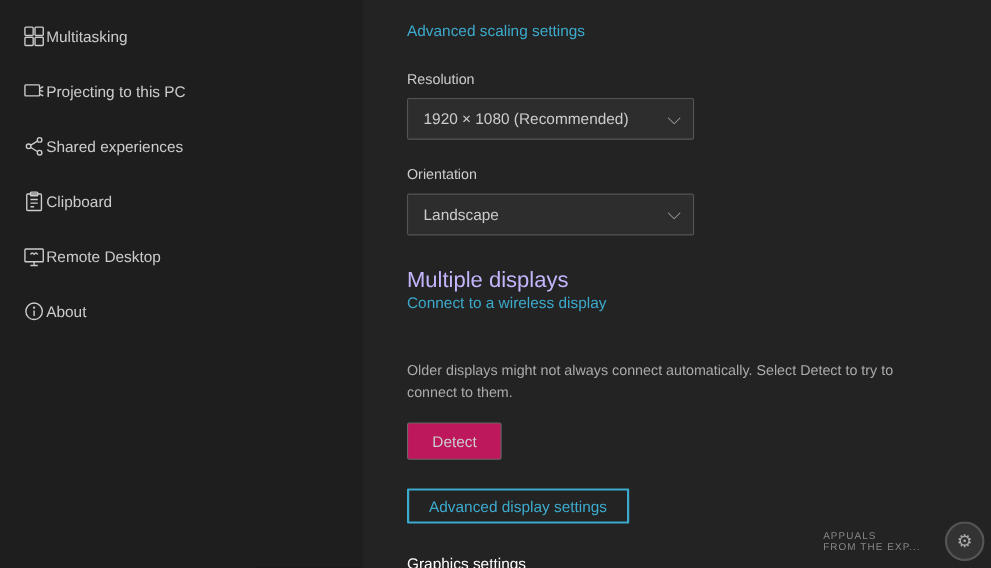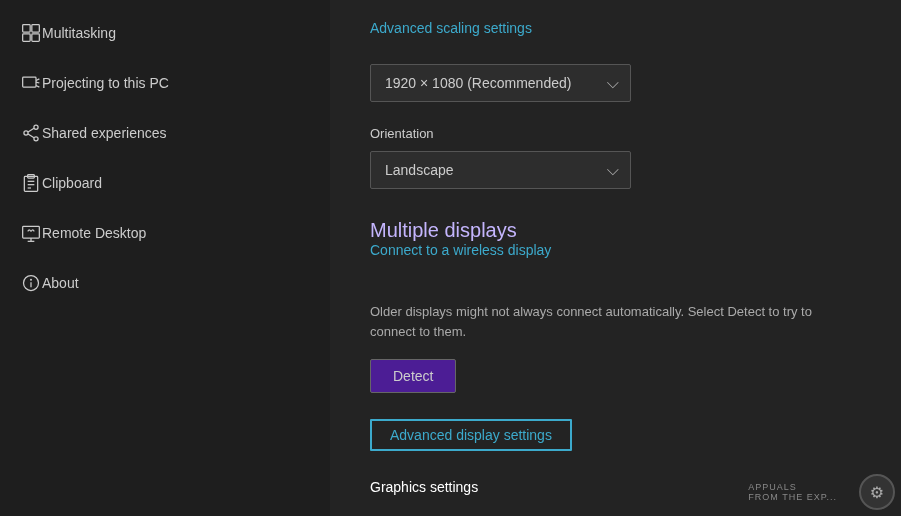--- a/index.html
+++ b/index.html
@@ -122,21 +122,21 @@
     .helper-text {
       color: #aaaaaa;
       font-size: 13px;
       line-height: 1.5;
       max-width: 450px;
       margin-bottom: 18px;
       margin-top: 44px;
     }
 
     .detect-button {
-      background: #4c1d95;
+      background: #be185d;
       border: 1px solid #666;
       color: #cccccc;
       padding: 8px 22px;
       font-size: 14px;
       cursor: pointer;
       margin-bottom: 26px;
       border-radius: 2px;
     }
 
     .advanced-display-link {
@@ -269,20 +269,21 @@
     </span>
     <span>About</span>
   </div>
 </nav>
 
 <main class="main-content">
 
   <a class="advanced-scaling-link">Advanced scaling settings</a>
 
   <div>
+    <div class="section-label">Resolution</div>
     <div class="dropdown-container">
       <select class="dropdown">
         <option value="1920 × 1080 (Recommended)">1920 × 1080 (Recommended)</option>
       </select>
       <span class="dropdown-arrow">⌵</span>
     </div>
   </div>
 
   <div>
     <div class="section-label">Orientation</div>

